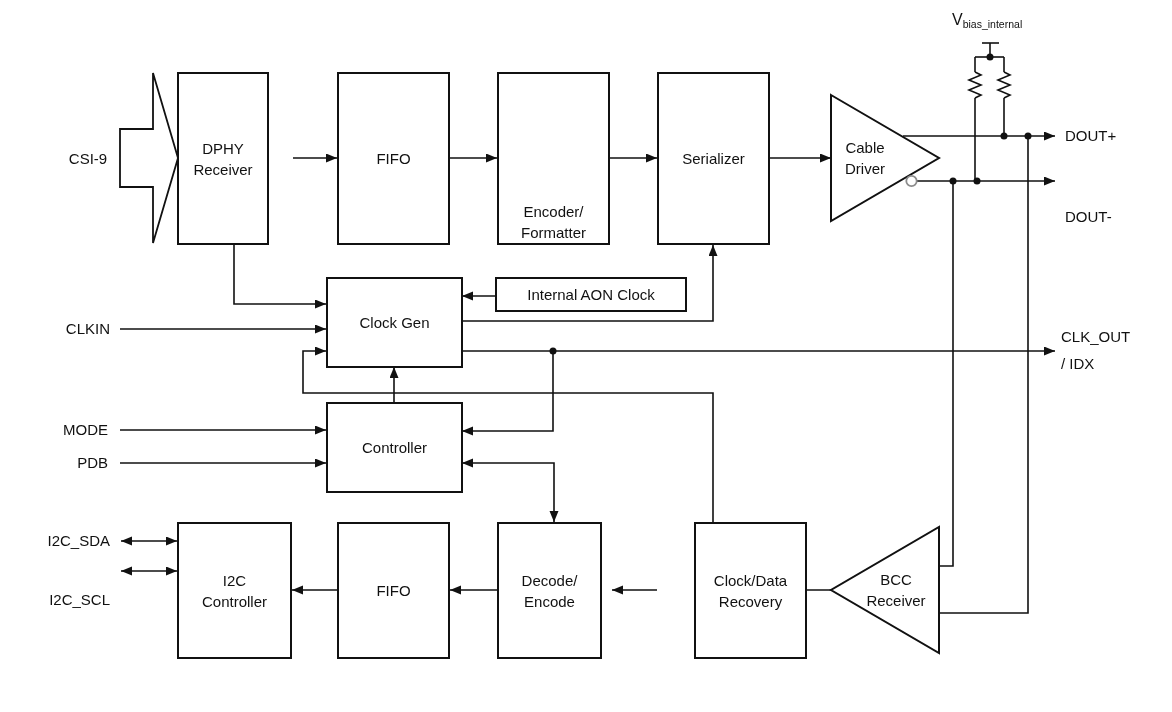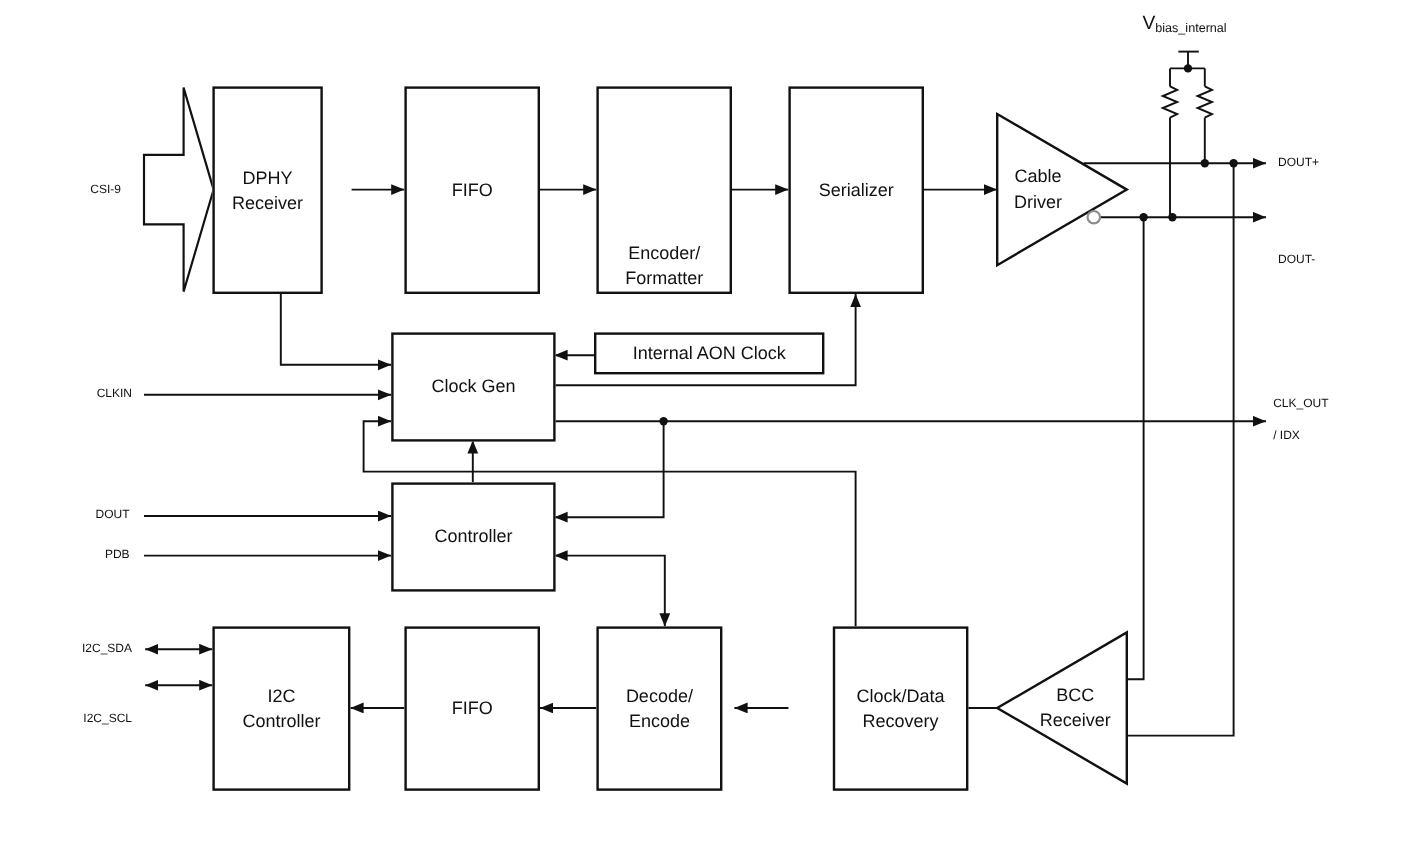--- a/index.html
+++ b/index.html
@@ -12,21 +12,21 @@
     position:absolute;background:#ffffff;border:2px solid #111;
     box-sizing:border-box;display:flex;flex-direction:column;
     align-items:center;justify-content:center;text-align:center;
     font-size:15px;line-height:21px;
   }
   .tri-label{
     position:absolute;display:flex;flex-direction:column;align-items:center;
     justify-content:center;text-align:center;font-size:15px;line-height:21px;
   }
   .plabel{
-    position:absolute;font-size:10px;line-height:16px;white-space:nowrap;
+    position:absolute;font-size:15px;line-height:16px;white-space:nowrap;
   }
   .r{text-align:right;}
   .c{text-align:center;}
   .vbias{font-size:16px;line-height:18px;}
   .vbias .sub{font-size:10.5px;vertical-align:-3px;letter-spacing:0;}
 </style>
 </head>
 <body>
 
 <div id="canvas">
@@ -156,21 +156,21 @@
 
   <div class="tri-label" style="left:856px;top:569px;width:80px;height:42px;">
     <span>BCC</span>
     <span>Receiver</span>
   </div>
 
   <div class="plabel c" style="left:56px;top:151px;width:64px;">CSI-9</div>
 
   <div class="plabel r" style="left:35px;top:321px;width:75px;">CLKIN</div>
 
-  <div class="plabel r" style="left:33px;top:422px;width:75px;">DOUT</div>
+  <div class="plabel r" style="left:33px;top:422px;width:75px;">MODE</div>
 
   <div class="plabel r" style="left:33px;top:455px;width:75px;">PDB</div>
 
   <div class="plabel r" style="left:25px;top:533px;width:85px;">I2C_SDA</div>
 
   <div class="plabel r" style="left:25px;top:563px;width:85px;margin-top:29px;">I2C_SCL</div>
 
   <div class="plabel" style="left:1065px;top:128px;">DOUT+</div>
 
   <div class="plabel" style="left:1065px;top:173px;margin-top:36px;">DOUT-</div>

